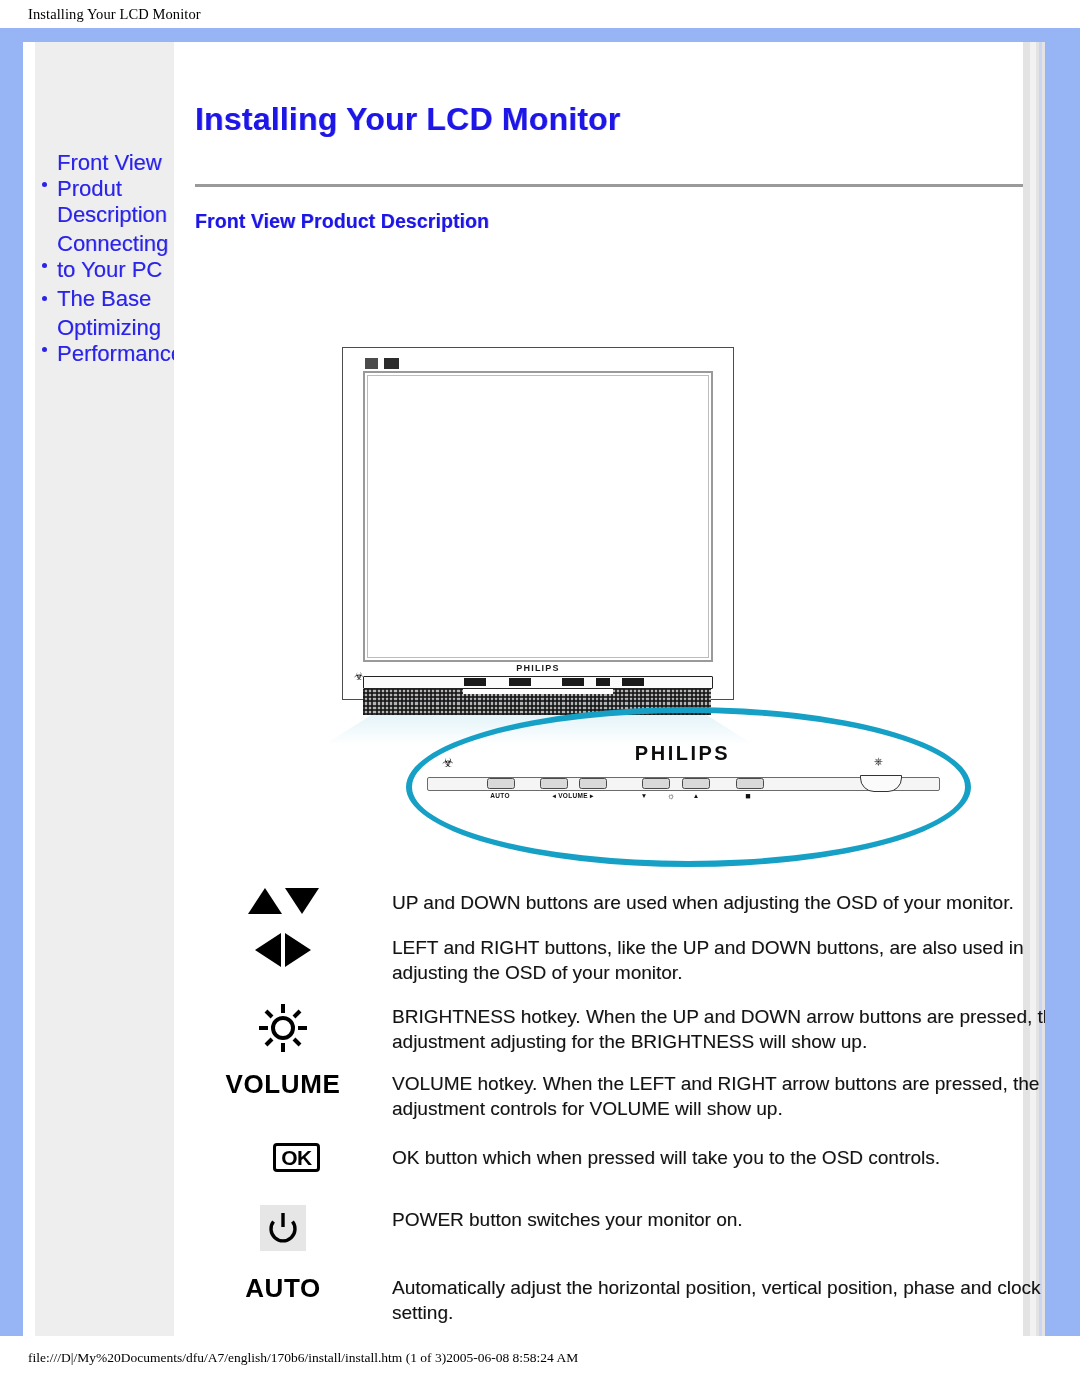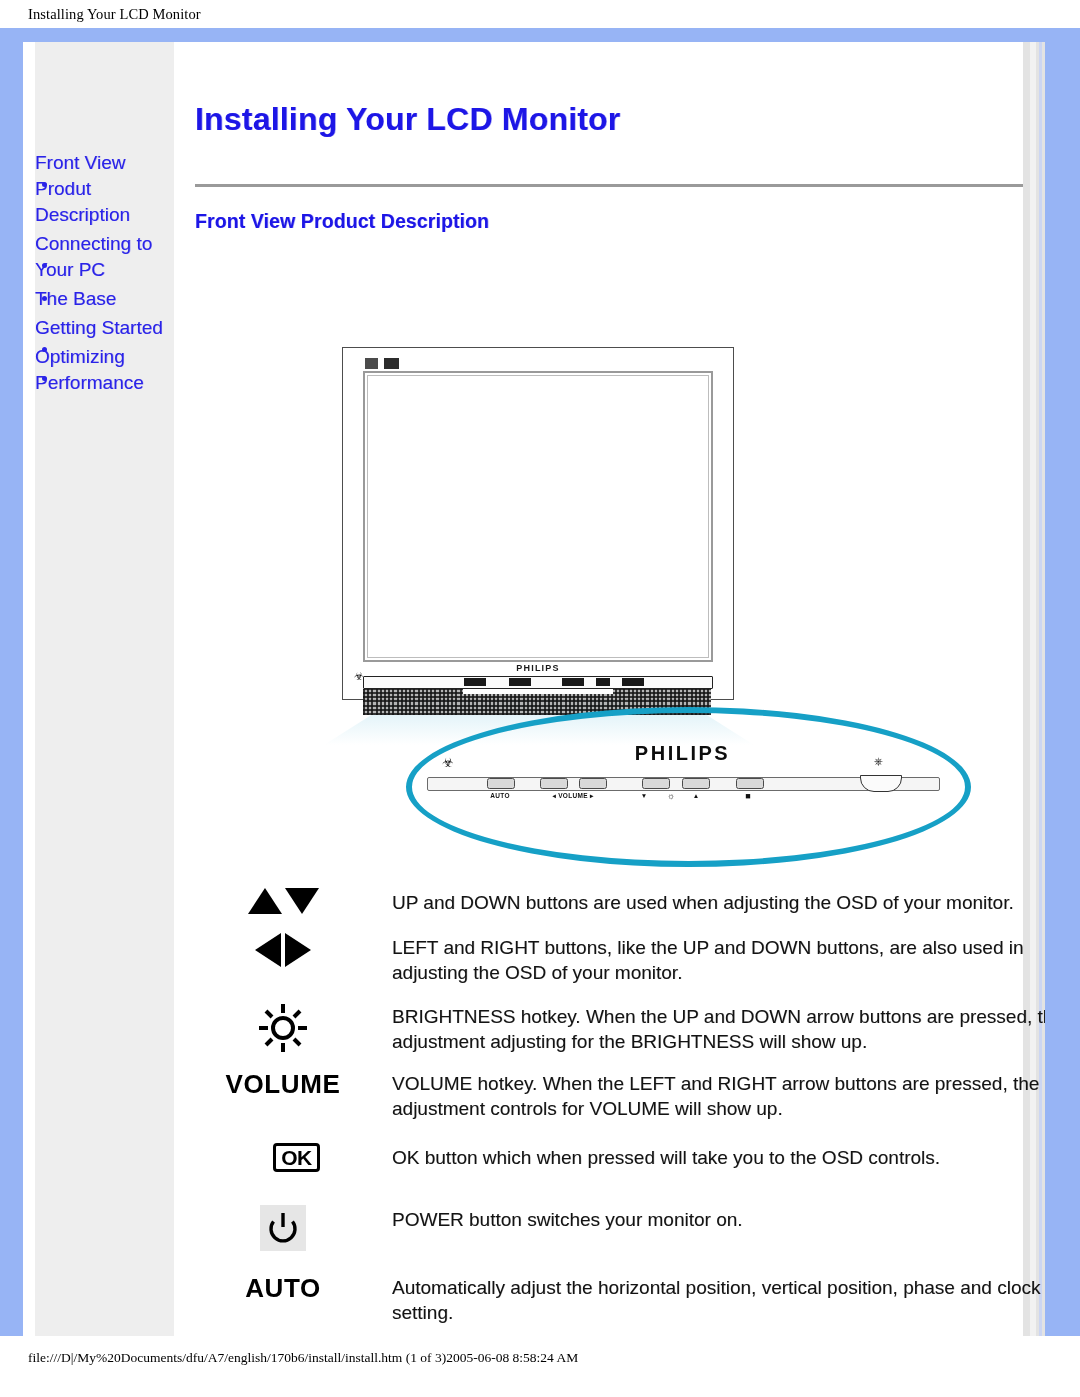--- a/index.html
+++ b/index.html
@@ -51,22 +51,23 @@
     width:139px;height:1294px;
     background:#eeeeee;
   }
   .side-list{
     list-style:none;margin:0;padding:0;
     position:absolute;left:0;top:108px;width:139px;
   }
   .side-list li{
     position:relative;
     color:#2a23e8;
-    font-size:19px;
+    font-size:22px;
     line-height:26px;
+    padding-left:22px;
     margin-bottom:3px;
     text-shadow:0.6px 0 0 rgba(42,35,232,.35);
   }
   .side-list li .bullet{
     position:absolute;left:7px;
     width:5px;height:5px;border-radius:50%;
     background:#2a23e8;
   }
   .side-list li.b1 .bullet{top:32px;}
   .side-list li.b2 .bullet{top:32px;}
@@ -228,24 +229,20 @@
           <span class="lbl">Front View Produt Description</span>
         </li>
         <li class="b2">
           <span class="bullet"></span>
           <span class="lbl">Connecting to Your PC</span>
         </li>
         <li class="b3">
           <span class="bullet"></span>
           <span class="lbl">The Base</span>
         </li>
-        <li class="b4">
-          <span class="bullet"></span>
-          <span class="lbl">Getting Started</span>
-        </li>
         <li class="b5">
           <span class="bullet"></span>
           <span class="lbl">Optimizing Performance</span>
         </li>
       </ul>
     </nav>
 
     <main class="content">
 
       <h1 class="page-title">Installing Your LCD Monitor</h1>

